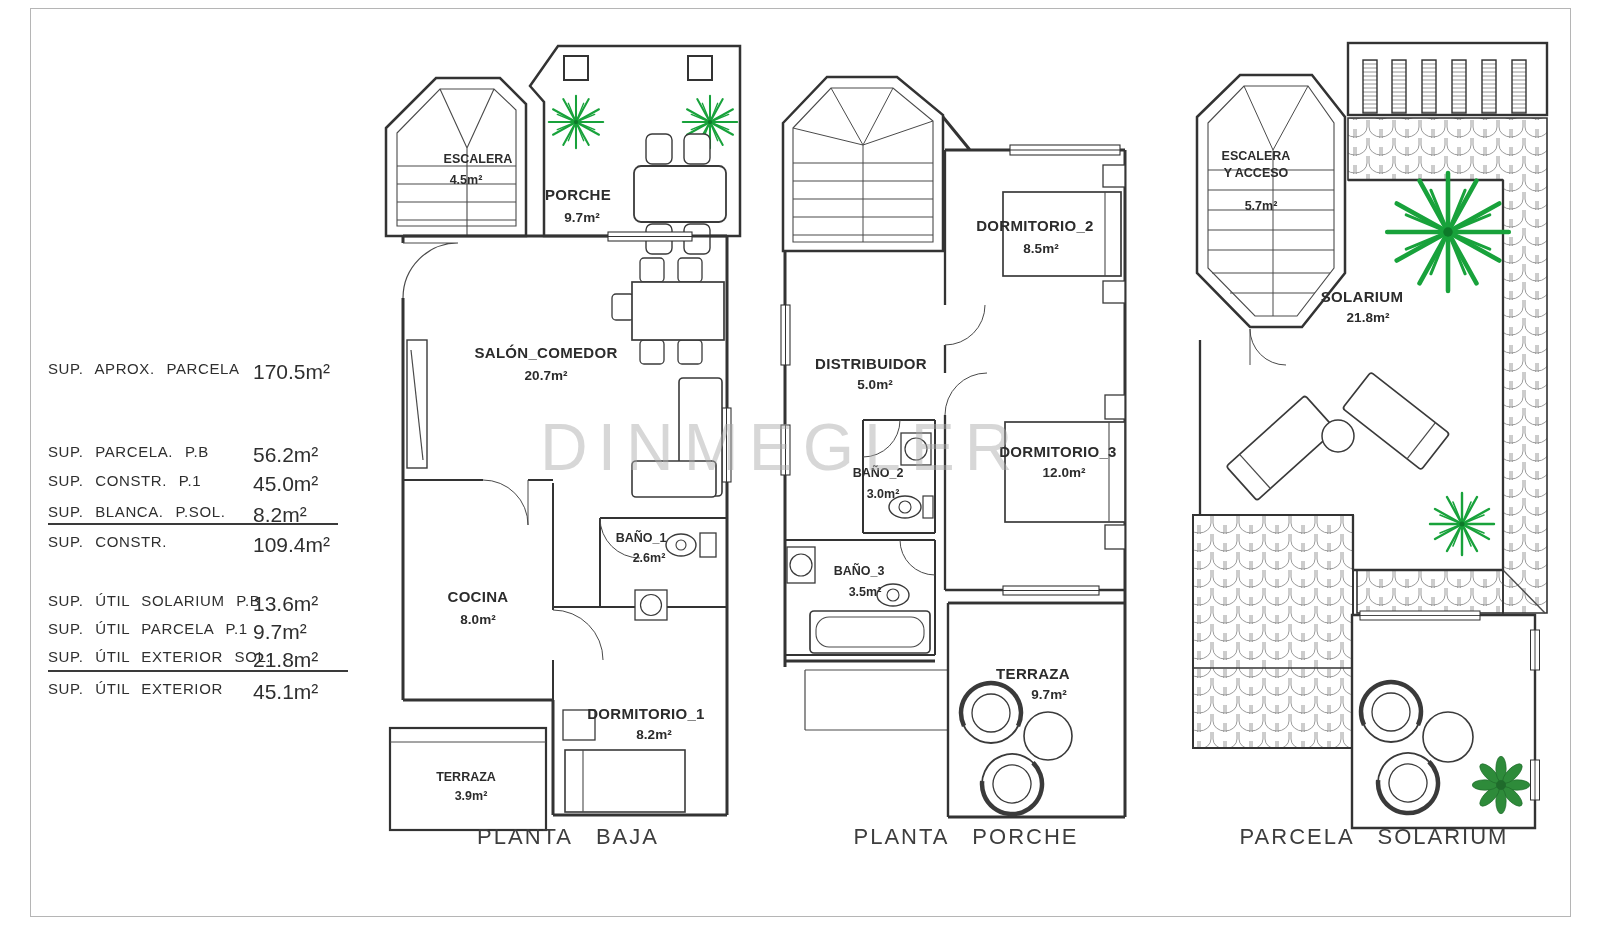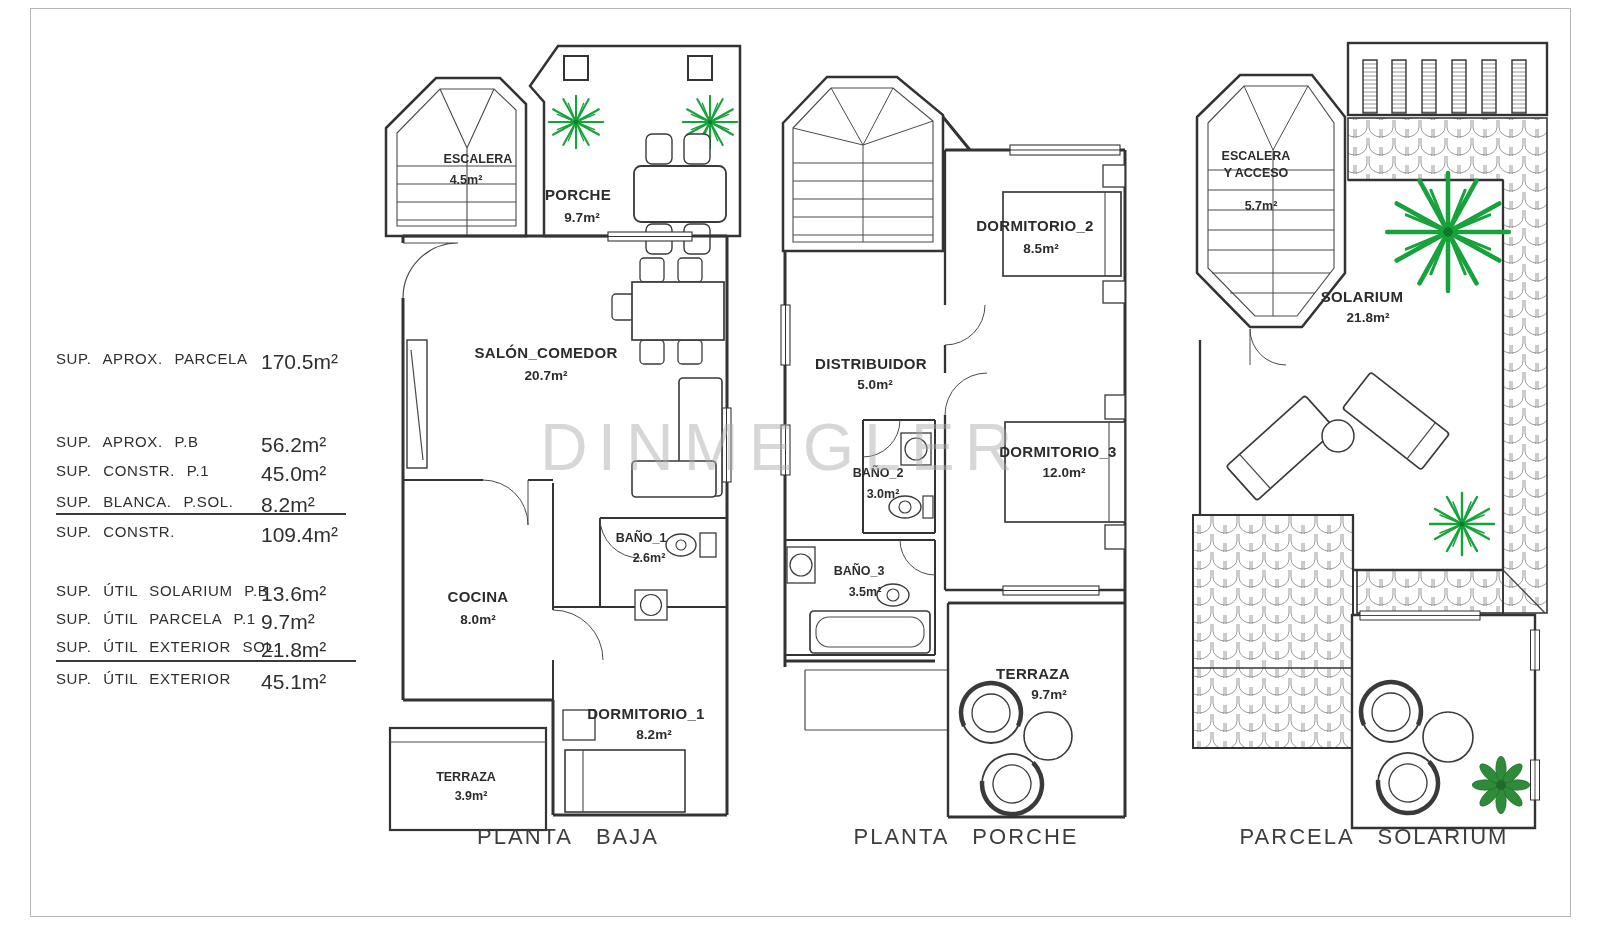--- a/index.html
+++ b/index.html
@@ -3,21 +3,21 @@
 <meta charset="utf-8">
 <style>
   html,body{margin:0;padding:0;background:#ffffff;}
   body{width:1600px;height:947px;position:relative;overflow:hidden;
        font-family:"Liberation Sans", sans-serif;color:#2e2e2e;}
 
   .frame{position:absolute;left:30px;top:8px;width:1539px;height:907px;
          border:1px solid #b5b5b5;}
 
   
-  .summary{position:absolute;left:48px;top:342px;width:310px;height:350px;margin-left:8px;}
+  .summary{position:absolute;left:48px;top:352px;width:310px;height:350px;}
   .srow{position:absolute;left:0;width:310px;height:18px;white-space:nowrap;}
   .slabel{font-size:15px;letter-spacing:.6px;word-spacing:7px;color:#2f2f2f;}
   .svalue{position:absolute;left:205px;top:0;font-size:21px;color:#2f2f2f;}
   .sline{position:absolute;left:0;border-top:2px solid #3a3a3a;}
 
   
   .caption{position:absolute;top:824px;width:300px;text-align:center;
            font-size:22px;color:#3d3d3d;letter-spacing:2px;word-spacing:16px;
            font-stretch:condensed;}
 
@@ -91,21 +91,21 @@
     <g id="roundchair" fill="#fff" stroke="#3a3a3a">
       <circle r="30" stroke-width="1.8"></circle>
       <circle r="19" stroke-width="1.3"></circle>
       <path d="M-27,13 A30,30 0 1 1 27,13" fill="none" stroke-width="4.5"></path>
     </g>
   </defs>
 </svg>
 
 <div class="summary">
   <div class="srow" style="top:8px"><span class="slabel">SUP. APROX. PARCELA</span><span class="svalue">170.5m²</span></div>
-  <div class="srow" style="top:91px"><span class="slabel">SUP. APROX. P.B</span><span class="svalue">56.2m²</span></div>
+  <div class="srow" style="top:91px"><span class="slabel">SUP. PARCELA. P.B</span><span class="svalue">56.2m²</span></div>
   <div class="srow" style="top:120px"><span class="slabel">SUP. CONSTR. P.1</span><span class="svalue">45.0m²</span></div>
   <div class="srow" style="top:151px"><span class="slabel">SUP. BLANCA. P.SOL.</span><span class="svalue">8.2m²</span></div>
   <div class="sline" style="top:171px;width:290px"></div>
   <div class="srow" style="top:181px"><span class="slabel">SUP. CONSTR.</span><span class="svalue">109.4m²</span></div>
   <div class="srow" style="top:240px"><span class="slabel">SUP. ÚTIL SOLARIUM P.B</span><span class="svalue">13.6m²</span></div>
   <div class="srow" style="top:268px"><span class="slabel">SUP. ÚTIL PARCELA P.1</span><span class="svalue">9.7m²</span></div>
   <div class="srow" style="top:296px"><span class="slabel">SUP. ÚTIL EXTERIOR SOL.</span><span class="svalue">21.8m²</span></div>
   <div class="sline" style="top:318px;width:300px"></div>
   <div class="srow" style="top:328px"><span class="slabel">SUP. ÚTIL EXTERIOR</span><span class="svalue">45.1m²</span></div>
 </div>

